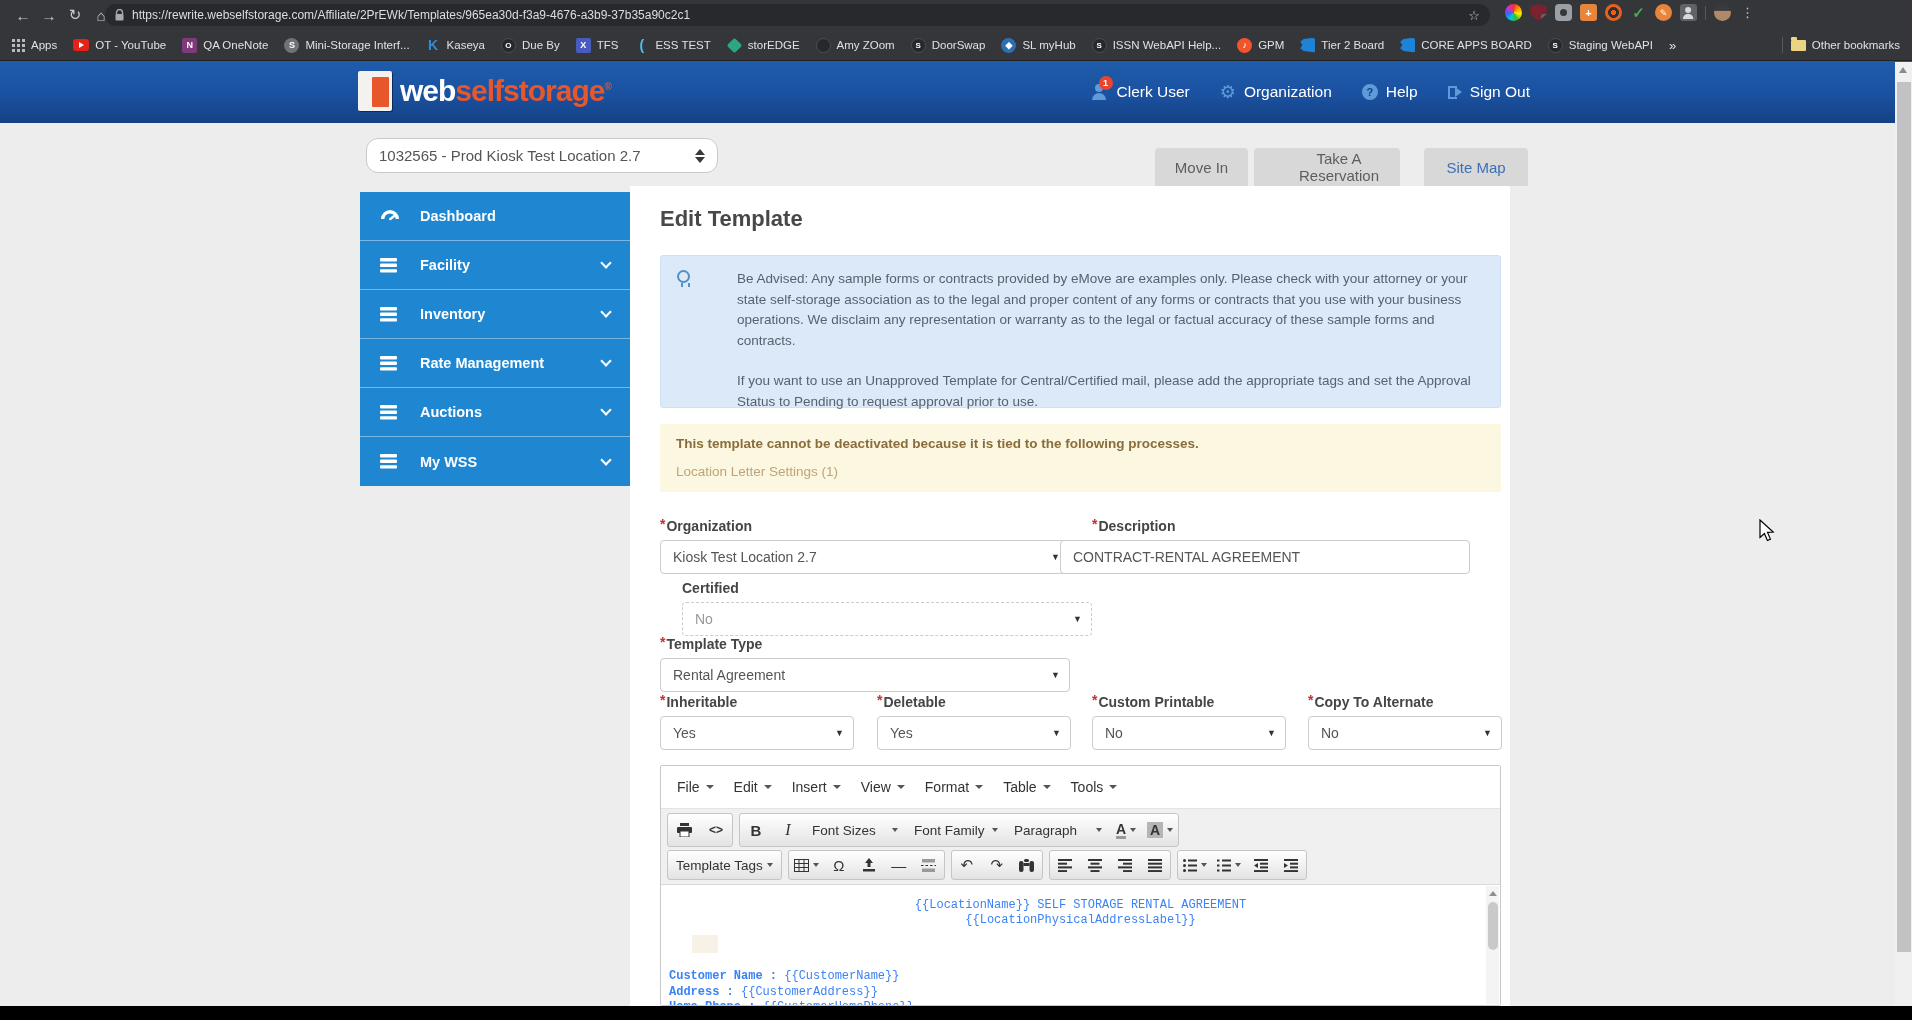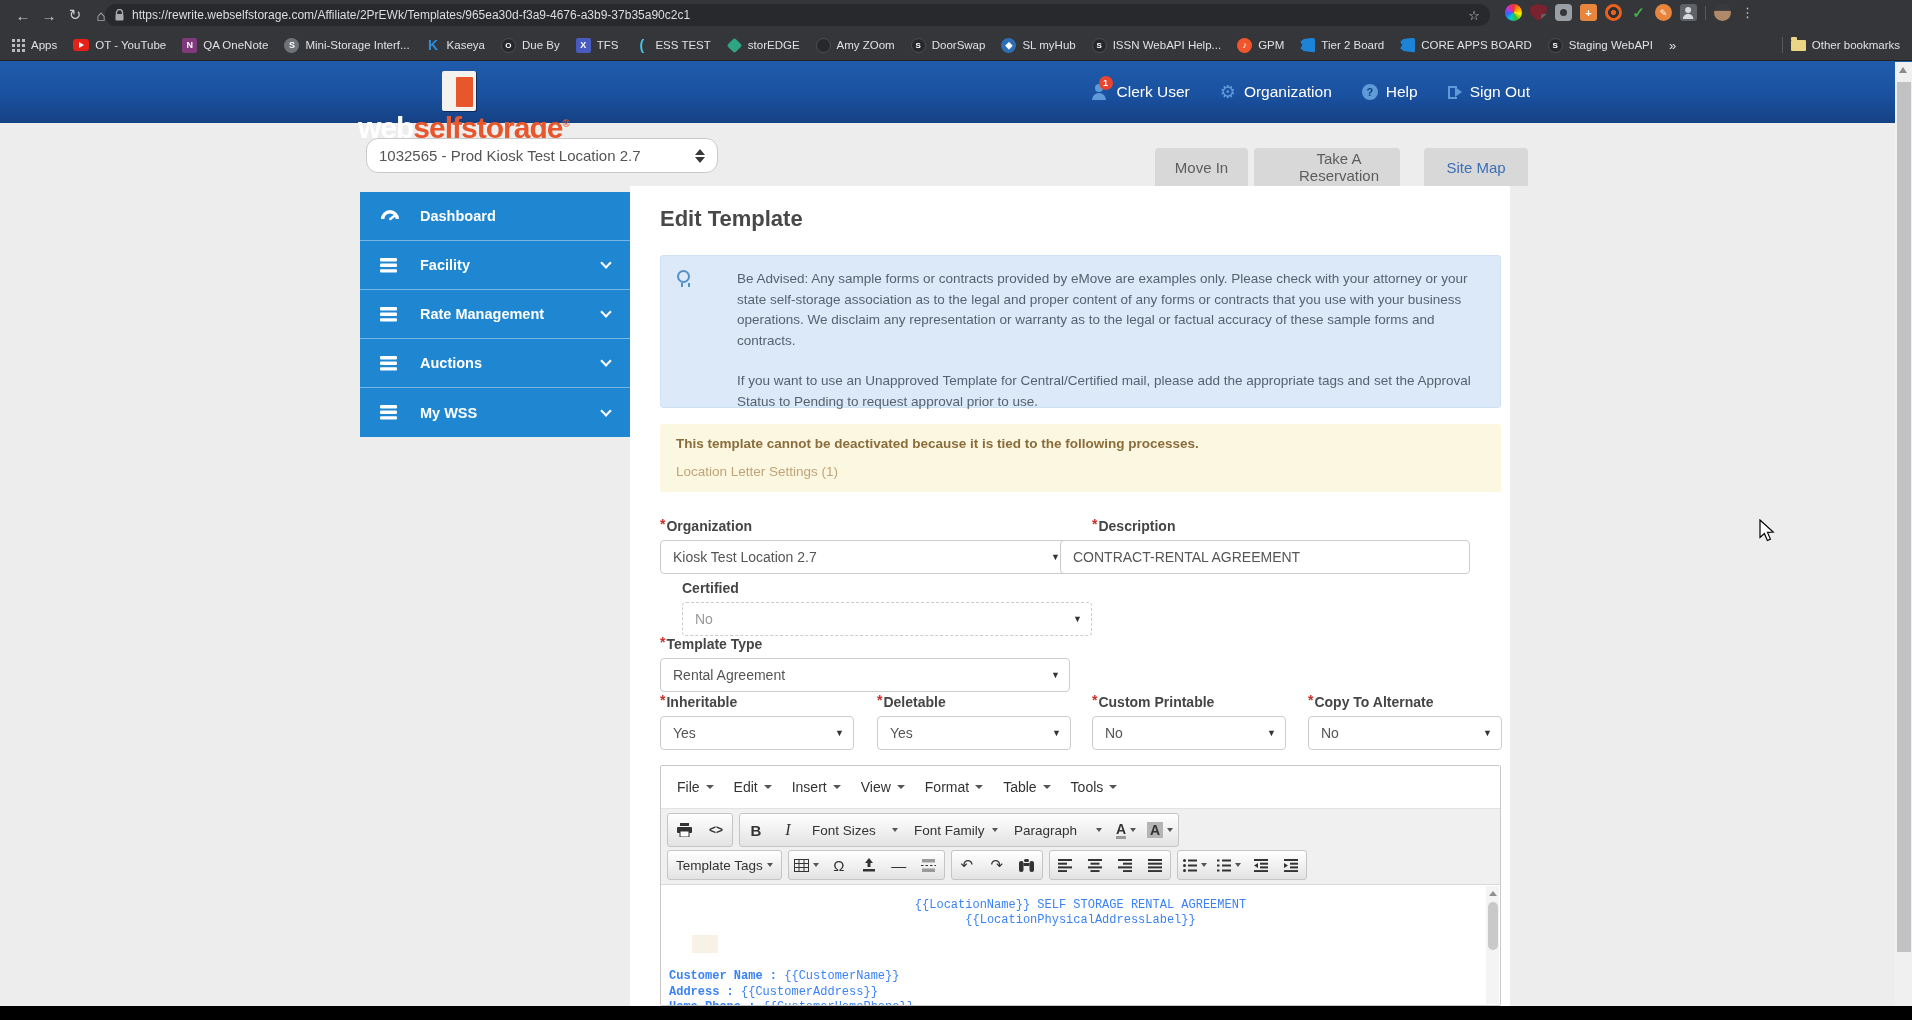--- a/index.html
+++ b/index.html
@@ -46,21 +46,21 @@
   .bi-gpm { background:#f2552c; }
   .bi-devops { background:#1c83d6; border-radius:2px; clip-path:polygon(0 28%,22% 10%,100% 0,100% 100%,22% 90%,0 72%,14% 50%); }
   .bm-overflow { color:#dfe1e4; font-size:13px; }
   .bm-sep { width:1px; height:16px; background:#55585c; }
   .bm-right { margin-left:auto; display:flex; align-items:center; gap:8px; }
   .folder { width:15px; height:11px; background:#e9d584; border-radius:1px; position:relative; }
   .folder::before { content:""; position:absolute; top:-3px; left:0; width:6px; height:3px; background:#e9d584; border-radius:1px 1px 0 0; }
 
   
   .appheader { position:absolute; top:61px; left:0; width:1912px; height:62px; background:linear-gradient(180deg,#1f5cab 0%, #1a51a0 55%, #154184 100%); }
-  .logo { position:absolute; left:358px; top:10px; display:flex; align-items:center; cursor:pointer;flex-direction:column; }
+  .logo { position:absolute; left:358px; top:10px; display:flex; align-items:center; cursor:pointer; }
   .logo-box { width:34px; height:40px; position:relative; margin-right:8px; background:#f4f2ee; border-radius:2px; box-shadow:1px 1px 0 #0a2c5c; }
   .logo-box::after { content:""; position:absolute; right:3px; top:6px; width:17px; height:30px; background:#e8562c; border-radius:1px; }
   .logo-text { font-size:30px; font-weight:bold; letter-spacing:-1px; }
   .logo-web { color:#ffffff; }
   .logo-self { color:#e8562c; }
   .logo-reg { color:#e8562c; font-size:10px; vertical-align:super; }
   .hnav { position:absolute; right:382px; top:0; height:62px; display:flex; align-items:center; gap:30px; }
   .hnav-item { display:flex; align-items:center; gap:8px; color:#fff; font-size:15.5px; cursor:pointer; position:relative; }
   .picon { position:relative; width:18px; height:16px; }
   .picon-head { position:absolute; left:4px; top:0; width:8px; height:8px; border-radius:50%; background:#5e9bd8; }
@@ -332,20 +332,33 @@
     <div class="sb-item">
       <span class="sb-ico">
           <svg width="17" height="15" viewBox="0 0 17 15">
             <g fill="#fff">
               <rect width="17" height="3.4" rx="1"></rect>
               <rect y="5.6" width="17" height="3.4" rx="1"></rect>
               <rect y="11.2" width="17" height="3.4" rx="1"></rect>
             </g>
           </svg>
         </span>
+      <span class="sb-label">Inventory</span>
+      <span class="chev"></span>
+    </div>
+    <div class="sb-item">
+      <span class="sb-ico">
+          <svg width="17" height="15" viewBox="0 0 17 15">
+            <g fill="#fff">
+              <rect width="17" height="3.4" rx="1"></rect>
+              <rect y="5.6" width="17" height="3.4" rx="1"></rect>
+              <rect y="11.2" width="17" height="3.4" rx="1"></rect>
+            </g>
+          </svg>
+        </span>
       <span class="sb-label">Rate Management</span>
       <span class="chev"></span>
     </div>
     <div class="sb-item">
       <span class="sb-ico">
           <svg width="17" height="15" viewBox="0 0 17 15">
             <g fill="#fff">
               <rect width="17" height="3.4" rx="1"></rect>
               <rect y="5.6" width="17" height="3.4" rx="1"></rect>
               <rect y="11.2" width="17" height="3.4" rx="1"></rect>

